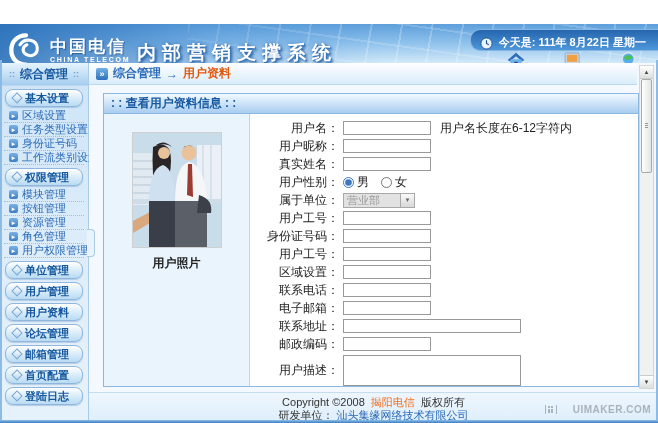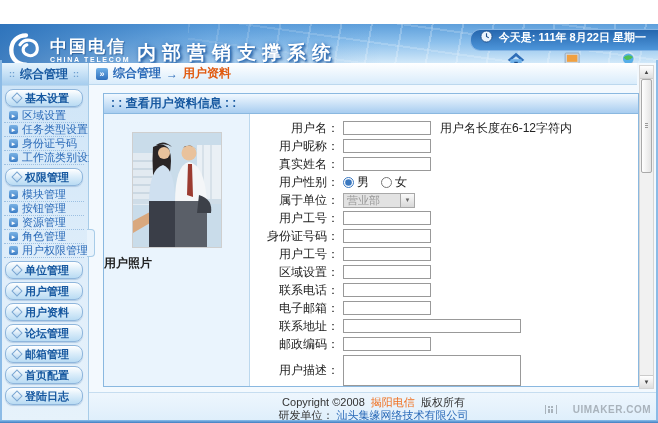--- a/index.html
+++ b/index.html
@@ -16,21 +16,21 @@
   .banner .deep{position:absolute;inset:0;
     background:linear-gradient(90deg,rgba(38,108,182,.85),rgba(70,140,210,.35) 32%,rgba(120,180,235,0) 58%);}
   .logo{position:absolute;left:7px;top:7px;display:flex;align-items:center;gap:5px;}
   .logo svg{width:38px;height:38px;}
   .logo-cn{font-size:17px;font-weight:bold;color:#fff;letter-spacing:2px;text-shadow:1px 1px 1px rgba(25,75,135,.7);line-height:19px;}
   .logo-en{font-size:7px;color:#fff;letter-spacing:1.7px;font-weight:bold;}
   .sys-title{position:absolute;left:137px;top:16px;font-size:19px;font-weight:bold;color:#fff;letter-spacing:6px;
     text-shadow:1px 1px 0 #3a78bc,2px 2px 3px #235a9c,0 0 4px rgba(40,100,170,.6);}
   .date-pill{position:absolute;right:0;top:5px;height:20px;padding:0 12px 0 9px;
     background:linear-gradient(180deg,#2566ae,#4e96da);border:1px solid #86b5e4;border-right:none;
-    border-radius:10px 0 0 10px;display:flex;align-items:flex-start;gap:6px;color:#fff;font-size:11px;font-weight:bold;}
+    border-radius:10px 0 0 10px;display:flex;align-items:flex-end;gap:6px;color:#fff;font-size:11px;font-weight:bold;}
   .date-pill svg{width:13px;height:13px;}
   .nav{position:absolute;right:4px;top:26px;display:flex;gap:9px;}
   .nav-item{width:48px;display:flex;flex-direction:column;align-items:center;cursor:pointer;}
   .nav-item svg{width:22px;height:21px;}
   .nav-label{font-size:10px;font-weight:bold;color:#12457e;white-space:nowrap;margin-top:1px;}
 
   
   .bodyrow{position:absolute;left:0;top:63px;right:0;bottom:0;display:flex;}
   .edge-l,.edge-r{position:absolute;top:60px;bottom:0;width:2px;background:#8cbbe6;z-index:7;}
   .edge-l{left:0}.edge-r{right:0}
@@ -58,21 +58,21 @@
     border-bottom:1px solid #bcd8ee;display:flex;align-items:center;gap:5px;padding-left:7px;font-size:12px;font-weight:bold;}
   .crumb-ico{width:12px;height:12px;background:linear-gradient(180deg,#6fb0e8,#2f6fbc);border-radius:2px;color:#fff;
     font-size:9px;line-height:12px;text-align:center;font-weight:bold;flex:none;}
   .crumb-parent,.crumb-arrow{color:#2a6ab8;}
   .crumb-cur{color:#e05a10;}
   .content{flex:1;padding:8px 0 0 14px;}
   .box{width:534px;border:1px solid #8ab8e0;background:#fff;}
   .box-title{height:19px;line-height:19px;background:linear-gradient(180deg,#f2f9ff,#a8cdf0);border-bottom:1px solid #8ab8e0;
     color:#15579f;font-weight:bold;font-size:12px;padding-left:7px;}
   .cols{display:flex;height:272px;}
-  .photo-col{width:145px;flex:none;background:#eaf4fd;border-right:1px solid #bcd8ee;text-align:left;}
+  .photo-col{width:145px;flex:none;background:#eaf4fd;border-right:1px solid #bcd8ee;text-align:center;}
   .photo{width:88px;height:114px;margin:18px auto 0;border:1px solid #cfcfcf;background:#c9dcea;overflow:hidden;}
   .photo svg{display:block;}
   .photo-cap{margin-top:7px;font-size:12px;font-weight:bold;color:#222;}
   .form-col{flex:1;padding:5px 0 0 13px;}
   .frow{display:flex;align-items:center;height:18px;font-size:12px;color:#222;}
   .frow.ta-row{height:34px;}
   .flabel{width:76px;text-align:right;flex:none;margin-right:4px;white-space:nowrap;}
   .ti{width:88px;height:14px;border:1px solid #999;font-size:11px;padding:0 2px;box-sizing:border-box;background:#fff;}
   .ti.wide{width:178px;}
   .ta{width:178px;height:31px;border:1px solid #999;font-size:11px;resize:none;box-sizing:border-box;font-family:inherit;}

